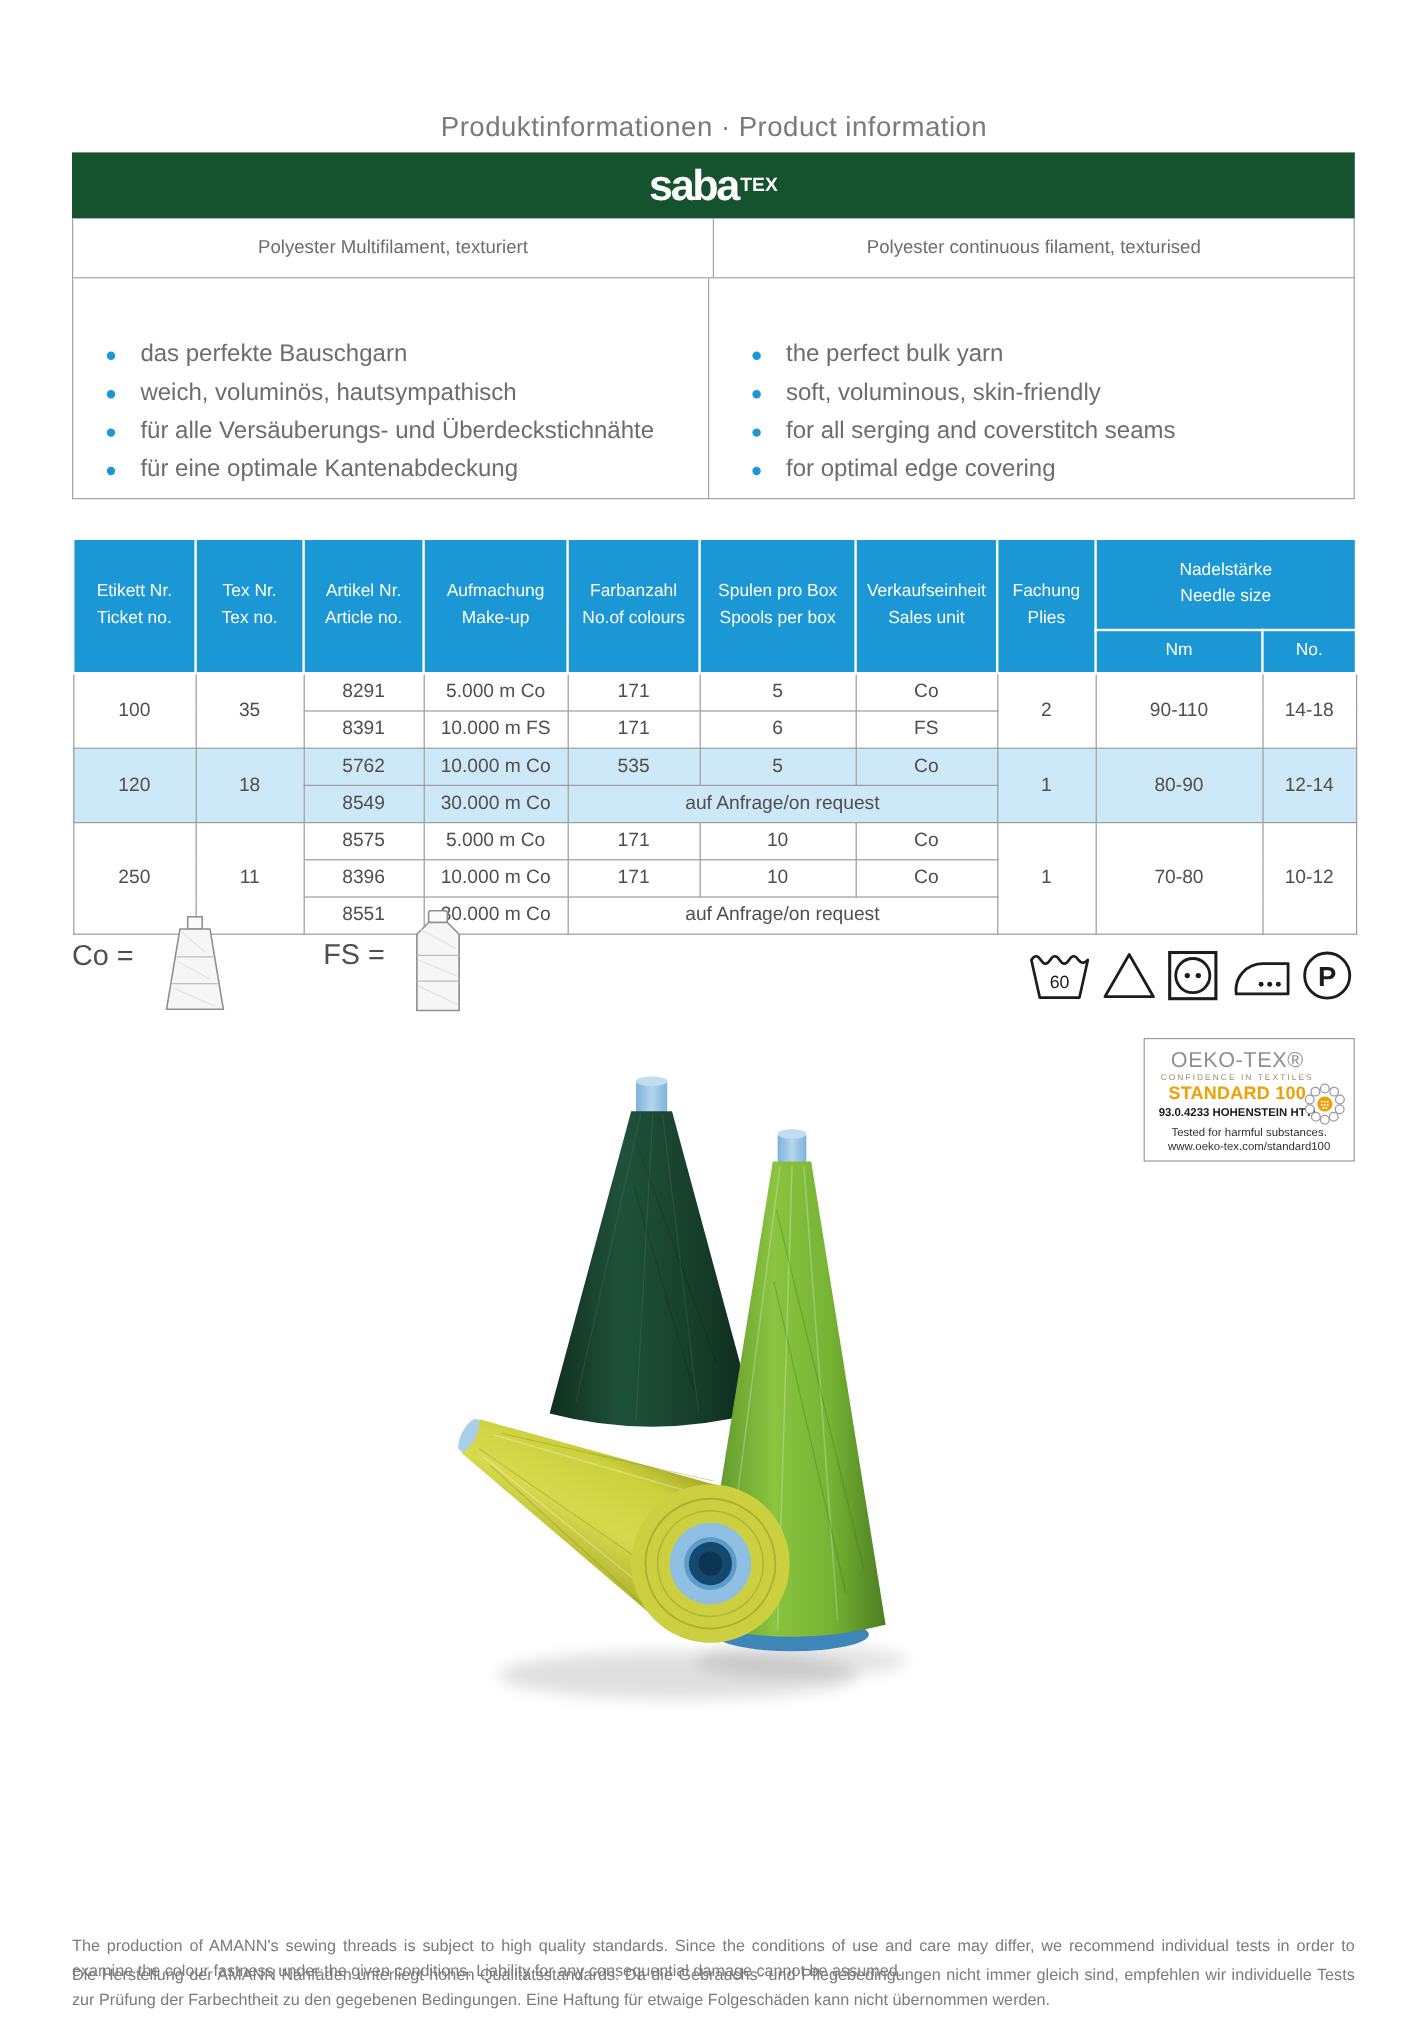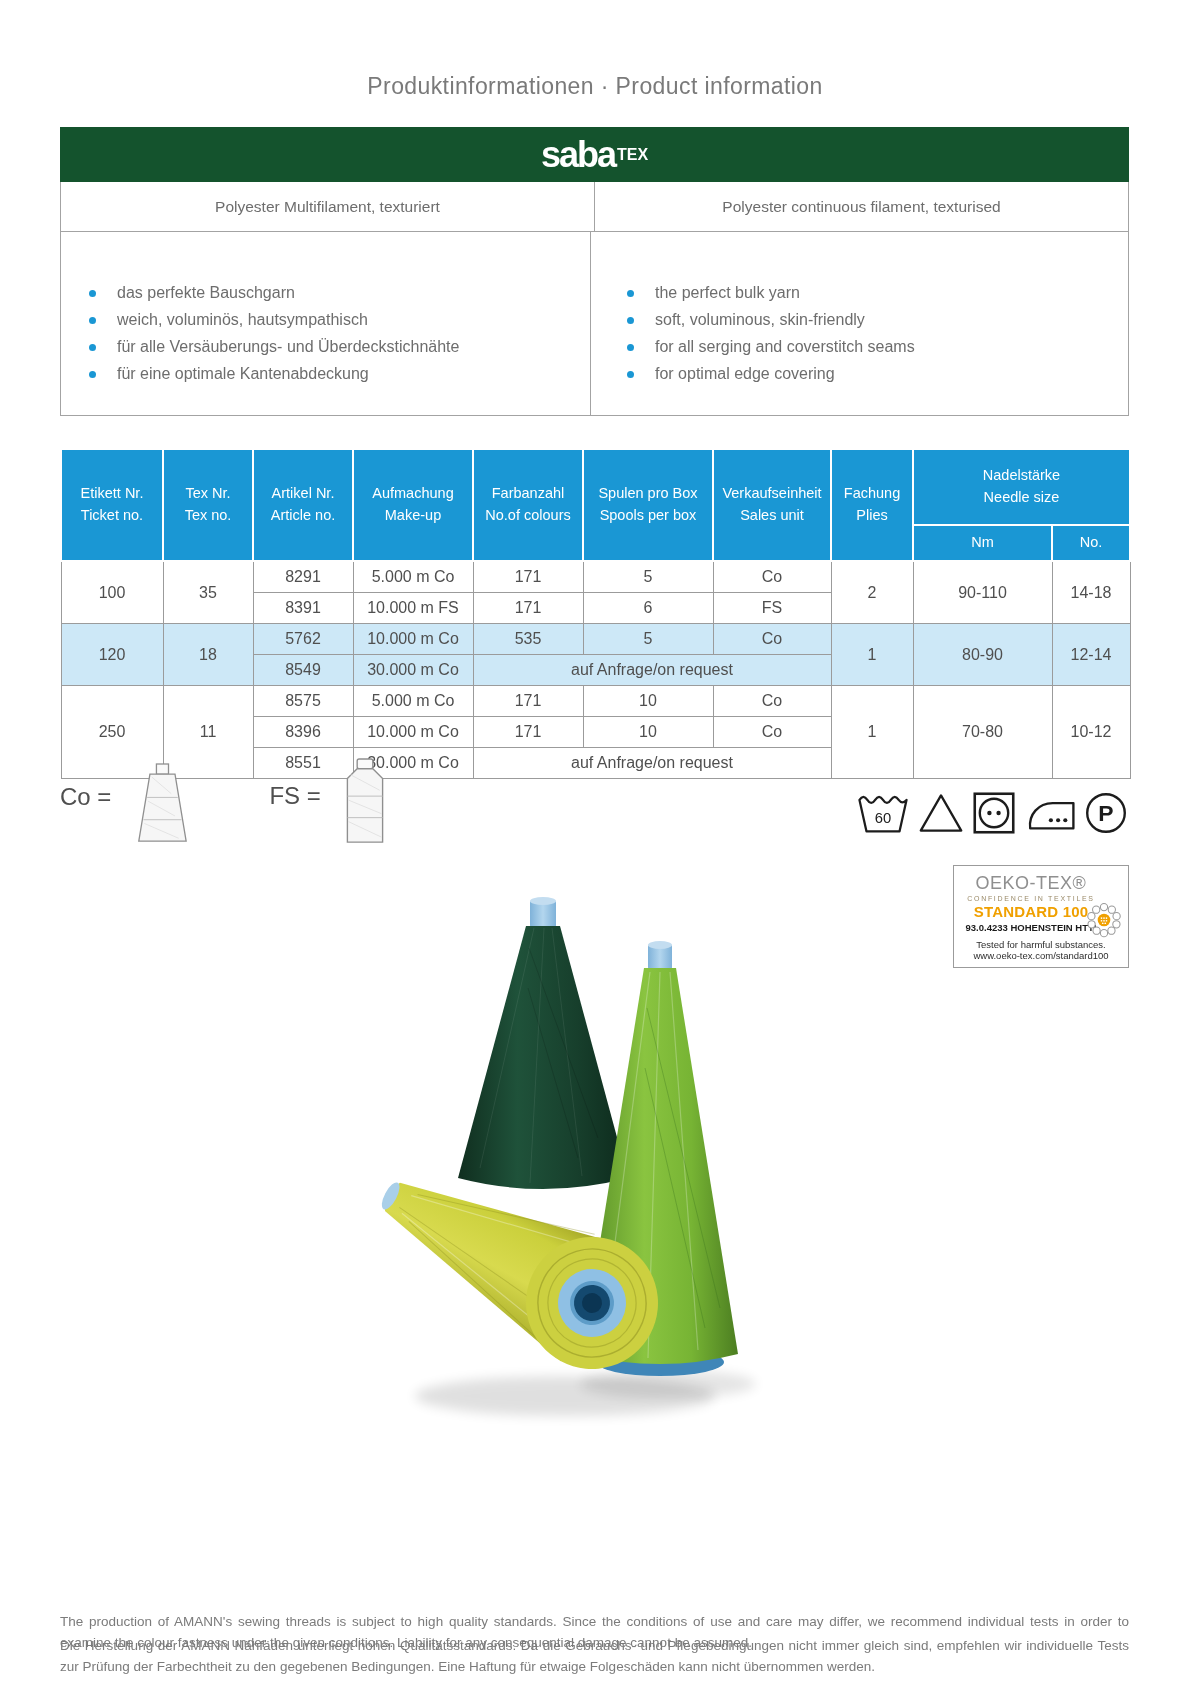--- a/index.html
+++ b/index.html
@@ -2,37 +2,37 @@
 <html><head>
 <meta charset="utf-8">
 <style>
   html,body{margin:0;padding:0;}
   body{
     width:1190px;height:1684px;position:relative;background:#ffffff;
     font-family:"Liberation Sans",sans-serif;overflow:hidden;
     -webkit-font-smoothing:antialiased;
   }
   .page-title{
-    position:absolute;top:73px;left:0;width:100%;text-align:center;
+    position:absolute;top:92px;left:0;width:100%;text-align:center;
     font-size:23px;color:#7a7a7a;letter-spacing:.4px;
   }
   
   .info-box{position:absolute;left:60px;top:127px;width:1069px;}
   .logo-bar{height:55px;background:#14532d;display:flex;align-items:center;justify-content:center;color:#fff;}
   .logo-main{font-size:36px;font-weight:bold;letter-spacing:-2px;}
   .logo-tex{font-size:16px;font-weight:bold;letter-spacing:0;margin-left:2px;}
   .sub-row{display:flex;height:50px;border:1px solid #a3a3a3;border-top:none;box-sizing:border-box;}
   .sub-cell{flex:1;display:flex;align-items:center;justify-content:center;font-size:15.5px;color:#6d6d6d;}
   .sub-cell.first{border-right:1px solid #a3a3a3;}
   .feat-row{display:flex;height:184px;border:1px solid #a3a3a3;border-top:none;box-sizing:border-box;}
   .feat-col{flex:1;padding:52px 0 0 28px;box-sizing:border-box;}
   .feat-col.first{border-right:1px solid #a3a3a3;}
   .feat-col.second{padding-left:36px;}
   ul.features{list-style:none;margin:0;padding:0;}
-  ul.features li{display:flex;align-items:baseline;margin-bottom:9px;font-size:16px;color:#6d6d6d;}
+  ul.features li{display:flex;align-items:baseline;margin-bottom:9px;font-size:20px;color:#6d6d6d;}
   .dot{width:7px;height:7px;border-radius:50%;background:#1a97d4;margin-right:21px;flex:none;position:relative;top:-1px;}
   
   .table-wrap{position:absolute;left:60px;top:448px;width:1069px;}
   table.main{width:100%;border-collapse:collapse;table-layout:fixed;}
   thead th{
     background:#1a97d4;color:#ffffff;font-weight:normal;font-size:14.5px;line-height:1.5;
     border:2px solid #ffffff;vertical-align:middle;padding:0;
   }
   thead tr.hr1{height:76px;}
   thead tr.hr2 th{height:34px;}

